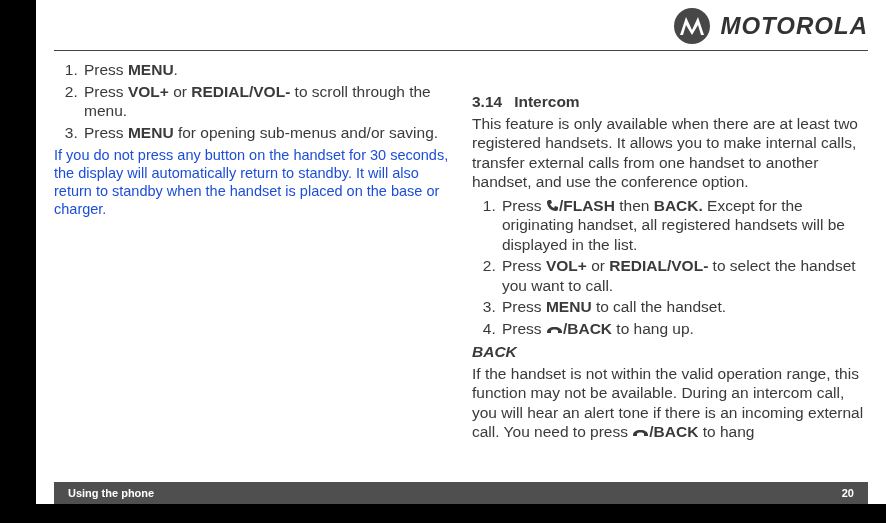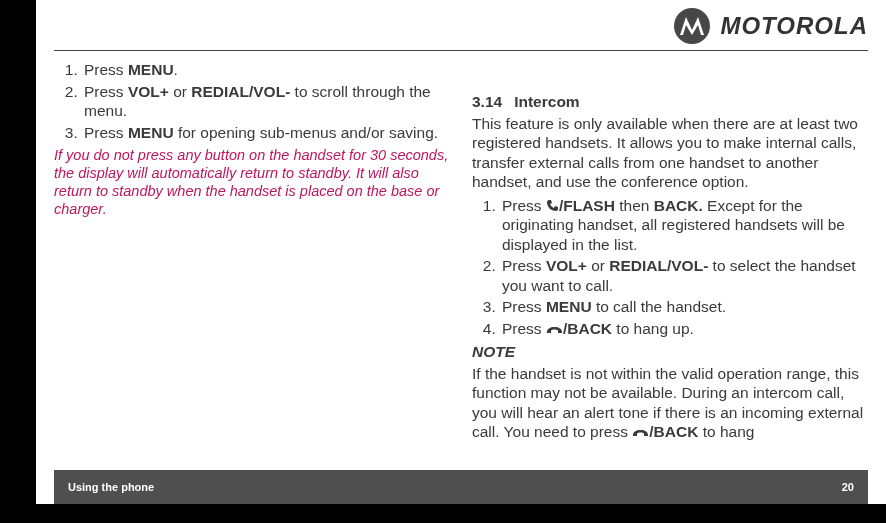--- a/index.html
+++ b/index.html
@@ -48,33 +48,33 @@
     gap: 22px;
     color: #3a3a3a;
     font-size: 15.5px;
     line-height: 1.26;
   }
   .col { flex: 1 1 50%; }
   ol { list-style: decimal; padding-left: 28px; margin-bottom: 4px; }
   ol li { padding-left: 2px; margin-bottom: 2px; }
   .strong { font-weight: bold; }
   .para { margin: 2px 2px 4px 0; }
-  .ital { font-style: italic; color: #be185d; font-size: 14.5px; line-height: 1.25; }
+  .ital { color: #1d4ed8; font-size: 14.5px; line-height: 1.25; }
   .sec-h { font-weight: bold; margin-bottom: 2px; }
   .sec-num { display: inline-block; margin-right: 12px; margin-top: 32px; }
   .sub-h { font-weight: bold; margin: 4px 0 2px 0; }
   .note-h { font-weight: bold; font-style: italic; margin-top: 4px; }
   .icon-phone, .icon-hang {
     display: inline-block;
     vertical-align: -1px;
   }
   .footer {
     position: absolute;
     left: 18px; right: 18px; bottom: 0;
-    height: 34px;
+    height: 22px;
     background: #4f4f4f;
     color: #fff;
     font-size: 11px;
     font-weight: bold;
     display: flex; align-items: center;
     padding: 0 14px;
     justify-content: space-between;
   }
 </style>
 </head>
@@ -126,21 +126,21 @@
         </li>
         <li>
           <span>Press </span><span class="strong">MENU</span><span> to call the handset.</span>
         </li>
         <li>
           <span>Press </span><span class="strong"><svg class="icon-hang" width="17" height="10" viewBox="0 0 17 10">
                 <path d="M1 7 C1 4 4 2 8.5 2 C13 2 16 4 16 7 L16 8 L12 8 L12 6 C12 5 10.5 4.5 8.5 4.5 C6.5 4.5 5 5 5 6 L5 8 L1 8 Z" fill="#3a3a3a"></path>
               </svg><span>/BACK</span></span><span> to hang up.</span>
         </li>
       </ol>
-      <p class="note-h">NOTE</p>
+      <p class="note-h">BACK</p>
       <p class="para">
         <span>If the handset is not within the valid operation range, this function may not be available. During an intercom call, you will hear an alert tone if there is an incoming external call. You need to press </span><span class="strong"><svg class="icon-hang" width="17" height="10" viewBox="0 0 17 10">
               <path d="M1 7 C1 4 4 2 8.5 2 C13 2 16 4 16 7 L16 8 L12 8 L12 6 C12 5 10.5 4.5 8.5 4.5 C6.5 4.5 5 5 5 6 L5 8 L1 8 Z" fill="#3a3a3a"></path>
             </svg><span>/BACK</span></span><span> to hang</span>
       </p>
     </div>
 
   </div>
 
   <div class="footer">

